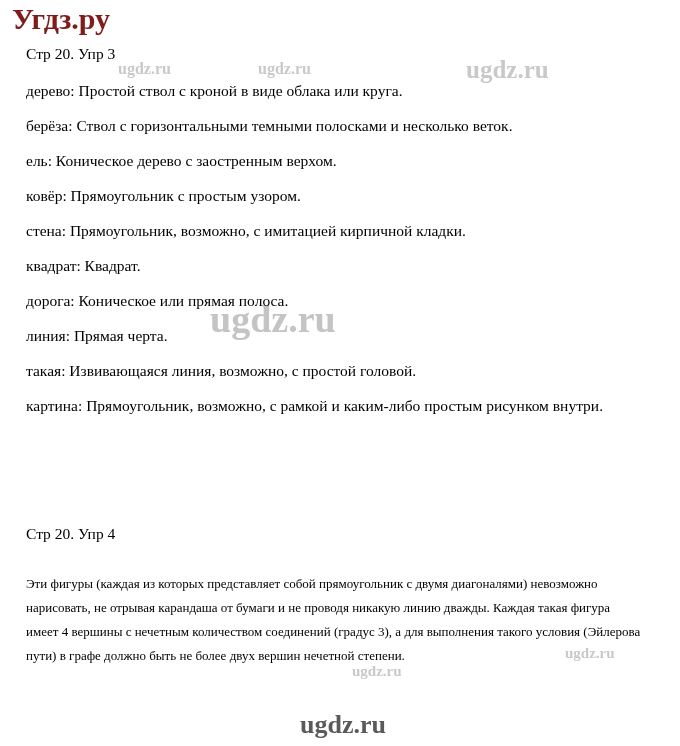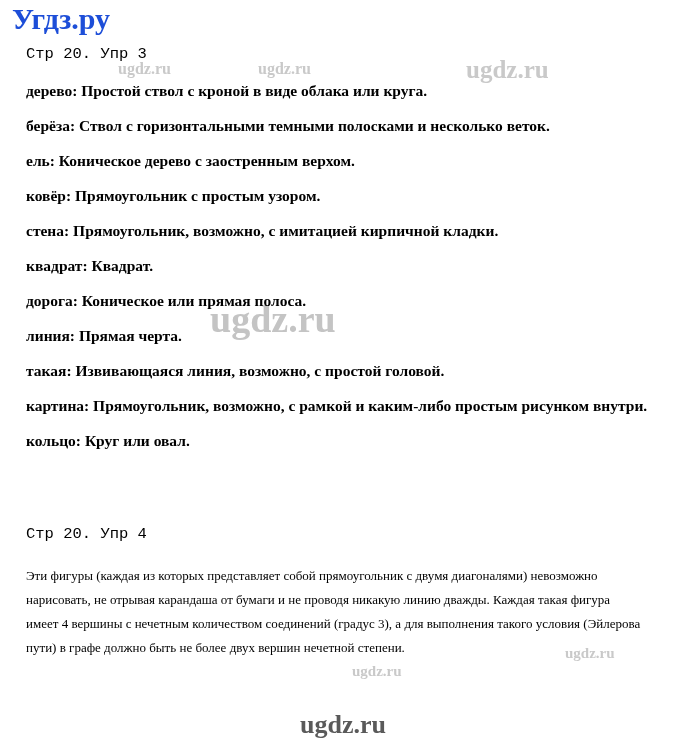--- a/index.html
+++ b/index.html
@@ -28,56 +28,54 @@
     font-weight: 700;
     color: #c9c9c9;
     white-space: nowrap;
     pointer-events: none;
     user-select: none;
   }
   .wm-top-left {
     left: 12px;
     top: 2px;
     font-size: 30px;
-    color: #1d4ed8;
+    color: #7f1d1d;
   }
   .wm-small-1 { left: 118px; top: 60px; font-size: 16px; }
   .wm-small-2 { left: 258px; top: 60px; font-size: 16px; }
   .wm-med-1   { left: 466px; top: 56px; font-size: 25px; }
   .wm-big     { left: 210px; top: 297px; font-size: 38px; color: #c4c4c4; }
   .wm-small-3 { left: 565px; top: 645px; font-size: 15px; }
   .wm-small-4 { left: 352px; top: 663px; font-size: 15px; }
   .wm-bottom  { left: 300px; top: 710px; font-size: 26px; color: #5a5a5a; }
 
   
   .content {
     position: absolute;
     left: 26px;
     top: 44px;
     width: 628px;
   }
   .heading {
     font-size: 15.5px;
     line-height: 20px;
     margin: 0 0 16px 0;
-    font-family: Liberation Mono, monospace;
   }
   p.line {
     font-size: 15.5px;
     line-height: 22px;
     margin: 0 0 13px 0;
-    font-weight: bold;
   }
   .block2 {
     position: absolute;
     left: 26px;
     top: 524px;
     width: 618px;
   }
-  .block2 .heading { margin-bottom: 20px; }
+  .block2 .heading { margin-bottom: 28px; }
   .para {
     font-size: 13px;
     line-height: 24px;
     margin: 0;
     text-align: left;
   }
 </style>
 </head>
 <body>
 
@@ -97,21 +95,20 @@
     <p class="line">дерево: Простой ствол с кроной в виде облака или круга.</p>
     <p class="line">берёза: Ствол с горизонтальными темными полосками и несколько веток.</p>
     <p class="line">ель: Коническое дерево с заостренным верхом.</p>
     <p class="line">ковёр: Прямоугольник с простым узором.</p>
     <p class="line">стена: Прямоугольник, возможно, с имитацией кирпичной кладки.</p>
     <p class="line">квадрат: Квадрат.</p>
     <p class="line">дорога: Коническое или прямая полоса.</p>
     <p class="line">линия: Прямая черта.</p>
     <p class="line">такая: Извивающаяся линия, возможно, с простой головой.</p>
     <p class="line">картина: Прямоугольник, возможно, с рамкой и каким-либо простым рисунком внутри.</p>
-    <p class="line">кольцо: Круг или овал.</p>
   </div>
 
   <div class="block2">
     <p class="heading">Стр 20. Упр 4</p>
     <p class="para">Эти фигуры (каждая из которых представляет собой прямоугольник с двумя диагоналями) невозможно нарисовать, не отрывая карандаша от бумаги и не проводя никакую линию дважды. Каждая такая фигура имеет 4 вершины с нечетным количеством соединений (градус 3), а для выполнения такого условия (Эйлерова пути) в графе должно быть не более двух вершин нечетной степени.</p>
   </div>
 
 </div>
 
 </body></html>

